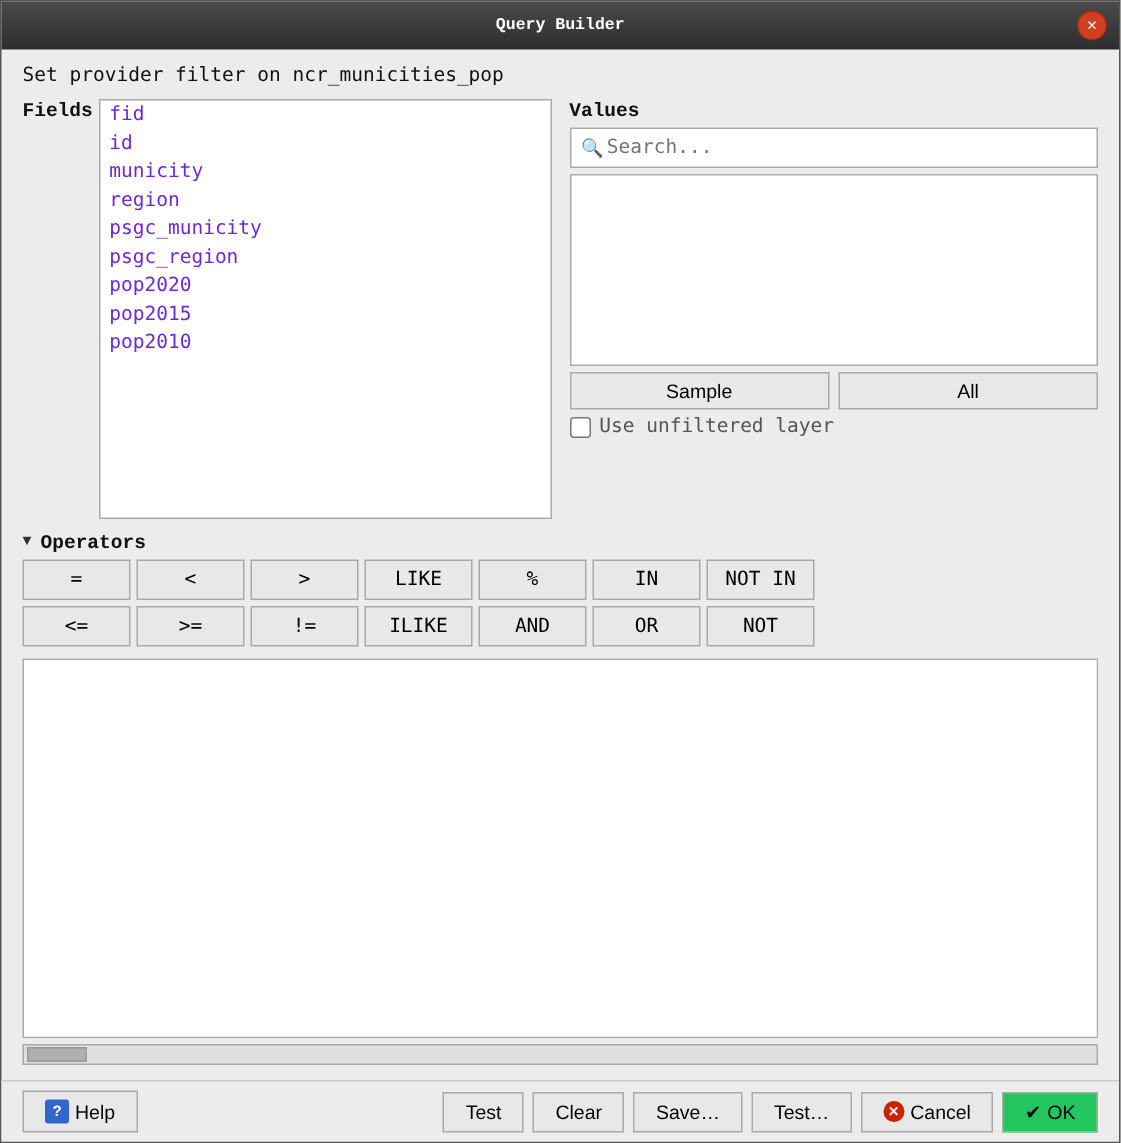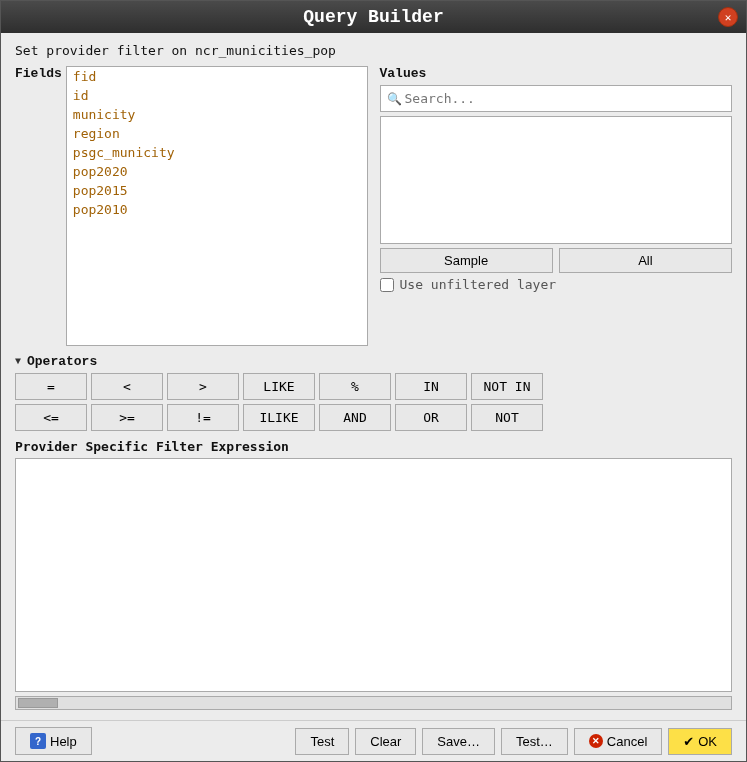--- a/index.html
+++ b/index.html
@@ -29,21 +29,21 @@
       color: #fff;
       display: flex;
       align-items: center;
       justify-content: center;
       height: 32px;
       position: relative;
       flex-shrink: 0;
     }
 
     .title-bar-title {
-      font-size: 18px;
+      font-size: 11px;
       font-weight: bold;
       color: #fff;
     }
 
     .close-btn {
       position: absolute;
       right: 8px;
       width: 20px;
       height: 20px;
       background: #d04020;
@@ -122,21 +122,21 @@
 
     .fields-list {
       list-style: none;
     }
 
     .fields-list li {
       padding: 2px 6px;
       cursor: pointer;
       font-family: monospace;
       font-size: 13px;
-      color: #a16207;
+      color: #6d28d9;
     }
 
     .values-panel {
       display: flex;
       flex-direction: column;
       gap: 4px;
     }
 
     .search-box-wrap {
       position: relative;
@@ -318,21 +318,21 @@
     .bottom-btn {
       padding: 5px 14px;
       border: 1px solid #aaa;
       background: #e8e8e8;
       cursor: pointer;
       font-size: 13px;
       font-family: sans-serif;
     }
 
     .bottom-btn.ok-btn {
-      background: #fde047;
+      background: #22c55e;
       font-weight: normal;
     }
 
     .bottom-btn.cancel-btn {
       display: flex;
       align-items: center;
       gap: 4px;
     }
 
     .cancel-icon {
@@ -390,20 +390,21 @@
 
       <div class="panel panel-left">
         <div class="panel-header">Fields</div>
         <div class="fields-list-container">
           <ul class="fields-list">
           <li>fid</li>
               <li>id</li>
               <li>municity</li>
               <li>region</li>
               <li>psgc_municity</li>
+              <li>psgc_region</li>
               <li>pop2020</li>
               <li>pop2015</li>
               <li>pop2010</li>
             </ul>
         </div>
       </div>
 
       <div class="panel panel-right values-panel">
         <div class="panel-header">Values</div>
         <div class="search-box-wrap">
@@ -443,21 +444,20 @@
             <button class="op-btn">!=</button>
             <button class="op-btn">ILIKE</button>
             <button class="op-btn">AND</button>
             <button class="op-btn">OR</button>
             <button class="op-btn">NOT</button>
           </div>
       </div>
     </div>
 
     <div class="filter-section">
-      <div class="filter-header">Provider Specific Filter Expression</div>
       <div class="filter-textarea-wrap">
         <textarea class="filter-textarea" style=""></textarea>
       </div>
       <div class="scrollbar-horiz-wrap">
         <div class="scrollbar-thumb-horiz"></div>
       </div>
     </div>
 
   </div>
 

